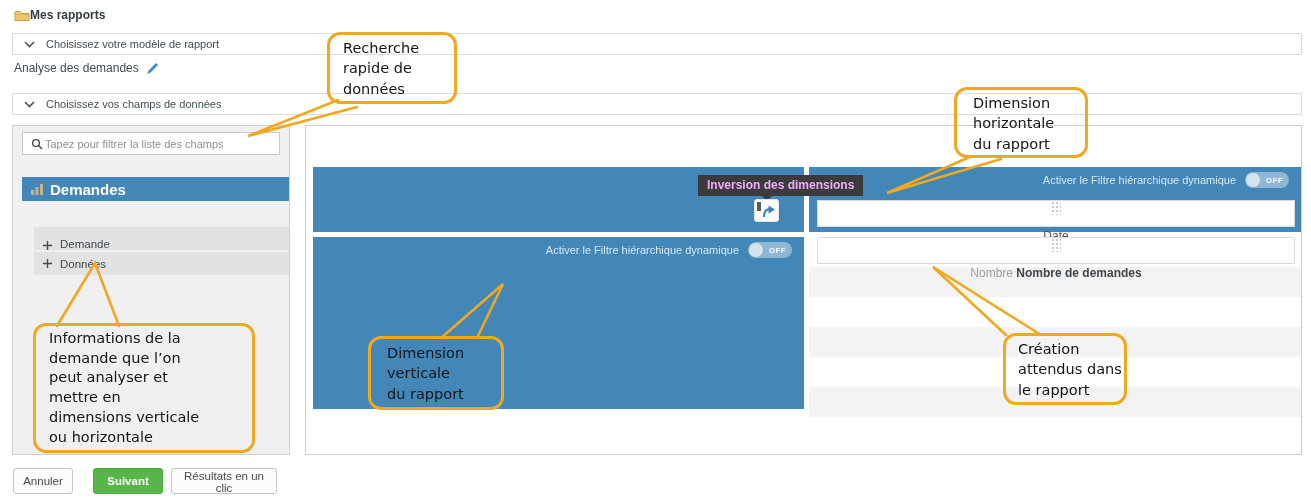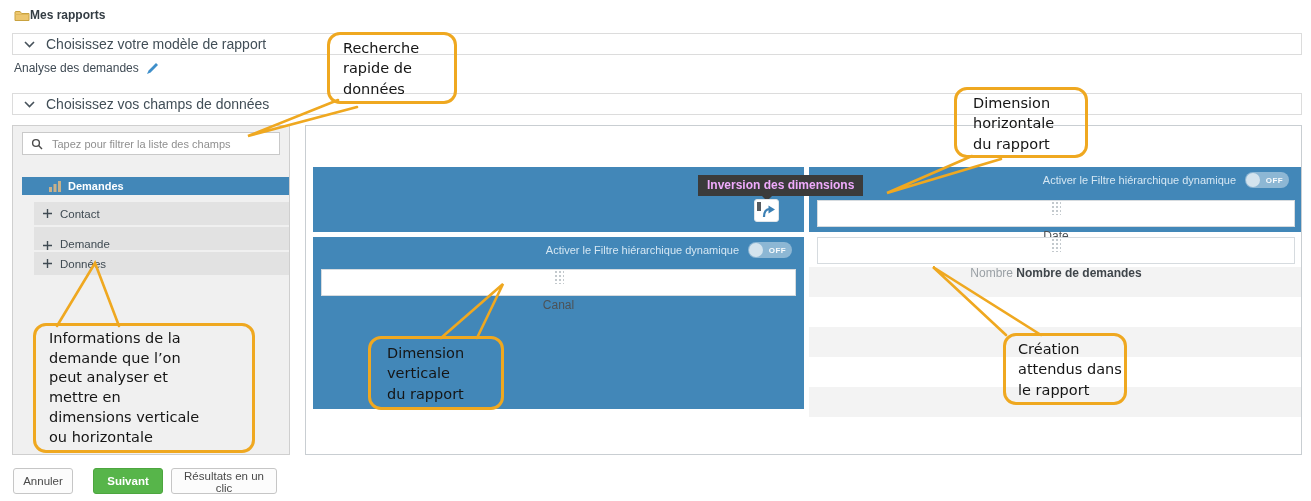--- a/index.html
+++ b/index.html
@@ -7,37 +7,37 @@
           font-family:"Liberation Sans",sans-serif;}
   .abs{position:absolute;}
 
   
   .hdr{left:14px;top:8px;display:flex;align-items:center;
        font-size:12px;font-weight:bold;color:#333c43;}
 
   
   .secbar{left:12px;width:1290px;height:22px;border:1px solid #dcdcdc;background:#fff;
           display:flex;align-items:center;gap:11px;padding-left:11px;box-sizing:border-box;
-          font-size:14px;color:#414e57;cursor:pointer;}
+          font-size:11px;color:#414e57;cursor:pointer;}
 
   .rname{left:14px;top:61px;display:flex;align-items:center;gap:7px;
          font-size:12px;color:#3f4a54;}
 
   
   .lpanel{left:12px;top:125px;width:278px;height:330px;background:#f0f0f0;
           border:1px solid #cfcfcf;box-sizing:border-box;}
   .searchbox{position:absolute;left:9px;top:6px;width:258px;height:23px;background:#fff;
              border:1px solid #c9c9c9;box-sizing:border-box;display:flex;align-items:center;
-             gap:7px;padding:0 8px;}
+             padding:0 8px;}
   .search-input{border:none;outline:none;flex:1;font-size:11px;color:#555;
                 background:transparent;font-family:inherit;min-width:0;}
   .search-input::placeholder{color:#8f8f8f;}
-  .tree-root{position:absolute;left:9px;top:51px;width:267px;height:18px;background:#4287b8;
-             color:#fff;font-weight:bold;font-size:11px;display:flex;align-items:center;
-             gap:7px;padding-left:27px;box-sizing:border-box;cursor:pointer;}
+  .tree-root{position:absolute;left:9px;top:51px;width:267px;height:24px;background:#4287b8;
+             color:#fff;font-weight:bold;font-size:15px;display:flex;align-items:center;
+             gap:7px;padding-left:9px;box-sizing:border-box;cursor:pointer;}
   .tree-child{position:absolute;left:21px;width:255px;height:23px;background:#e2e2e2;
               color:#3f4a52;font-size:11.5px;display:flex;align-items:center;gap:8px;
               padding-left:9px;box-sizing:border-box;cursor:pointer;}
 
   
   .mainpanel{left:305px;top:125px;width:997px;height:330px;background:#fff;
              border:1px solid #c9ced2;box-sizing:border-box;}
   .bluebox{background:#4287b8;}
   .stripes{left:809px;top:267px;width:492px;height:150px;
            background:repeating-linear-gradient(180deg,#f3f3f3 0 30px,#fff 30px 60px);}
@@ -124,26 +124,20 @@
 
     <div class="tree-root">
       <svg width="12" height="11" viewBox="0 0 12 11">
         <rect x="0" y="6" width="3" height="5" fill="#c9b189"></rect>
         <rect x="4.5" y="3" width="3" height="8" fill="#c9b189"></rect>
         <rect x="9" y="0" width="3" height="11" fill="#c9b189"></rect>
       </svg>
       <span>Demandes</span>
     </div>
 
-    <div class="tree-child" style="top:76px;">
-      <svg width="9" height="9" viewBox="0 0 9 9">
-        <path d="M4.5 0 V9 M0 4.5 H9" stroke="#3f4a52" stroke-width="1.4"></path>
-      </svg>
-      <span>Contact</span>
-    </div>
     <div class="tree-child" style="top:101px;align-items:flex-end;">
       <svg width="9" height="9" viewBox="0 0 9 9">
         <path d="M4.5 0 V9 M0 4.5 H9" stroke="#3f4a52" stroke-width="1.4"></path>
       </svg>
       <span>Demande</span>
     </div>
     <div class="tree-child" style="top:126px;">
       <svg width="9" height="9" viewBox="0 0 9 9">
         <path d="M4.5 0 V9 M0 4.5 H9" stroke="#3f4a52" stroke-width="1.4"></path>
       </svg>
@@ -179,31 +173,20 @@
     <span class="chip-label">Date</span>
     <svg width="13" height="15" viewBox="0 0 13 15" style="cursor:pointer;">
       <rect x="4.5" y="0" width="4" height="2.2" rx="0.5" fill="#aab0b5"></rect>
       <rect x="1" y="2.4" width="11" height="1.8" rx="0.4" fill="#aab0b5"></rect>
       <path d="M2.4 5.4 h8.2 l-0.6 8.6 a0.9 0.9 0 0 1 -0.9 0.8 h-5.2 a0.9 0.9 0 0 1 -0.9 -0.8 z" fill="#aab0b5"></path>
       <rect x="4.7" y="6.6" width="1" height="6.2" fill="#fff"></rect>
       <rect x="7.3" y="6.6" width="1" height="6.2" fill="#fff"></rect>
     </svg>
   </div>
 
-  <div class="chip" style="left:321px;top:269px;width:475px;">
-    <span class="drag"></span>
-    <span class="chip-label">Canal</span>
-    <svg width="13" height="15" viewBox="0 0 13 15" style="cursor:pointer;">
-      <rect x="4.5" y="0" width="4" height="2.2" rx="0.5" fill="#aab0b5"></rect>
-      <rect x="1" y="2.4" width="11" height="1.8" rx="0.4" fill="#aab0b5"></rect>
-      <path d="M2.4 5.4 h8.2 l-0.6 8.6 a0.9 0.9 0 0 1 -0.9 0.8 h-5.2 a0.9 0.9 0 0 1 -0.9 -0.8 z" fill="#aab0b5"></path>
-      <rect x="4.7" y="6.6" width="1" height="6.2" fill="#fff"></rect>
-      <rect x="7.3" y="6.6" width="1" height="6.2" fill="#fff"></rect>
-    </svg>
-  </div>
 
   <div class="chip" style="left:817px;top:237px;width:478px;">
     <span class="drag"></span>
     <span class="chip-label"><span class="agg">Nombre</span> <span class="fieldname">Nombre de demandes</span></span>
     <svg width="13" height="15" viewBox="0 0 13 15" style="cursor:pointer;">
       <rect x="4.5" y="0" width="4" height="2.2" rx="0.5" fill="#aab0b5"></rect>
       <rect x="1" y="2.4" width="11" height="1.8" rx="0.4" fill="#aab0b5"></rect>
       <path d="M2.4 5.4 h8.2 l-0.6 8.6 a0.9 0.9 0 0 1 -0.9 0.8 h-5.2 a0.9 0.9 0 0 1 -0.9 -0.8 z" fill="#aab0b5"></path>
       <rect x="4.7" y="6.6" width="1" height="6.2" fill="#fff"></rect>
       <rect x="7.3" y="6.6" width="1" height="6.2" fill="#fff"></rect>

